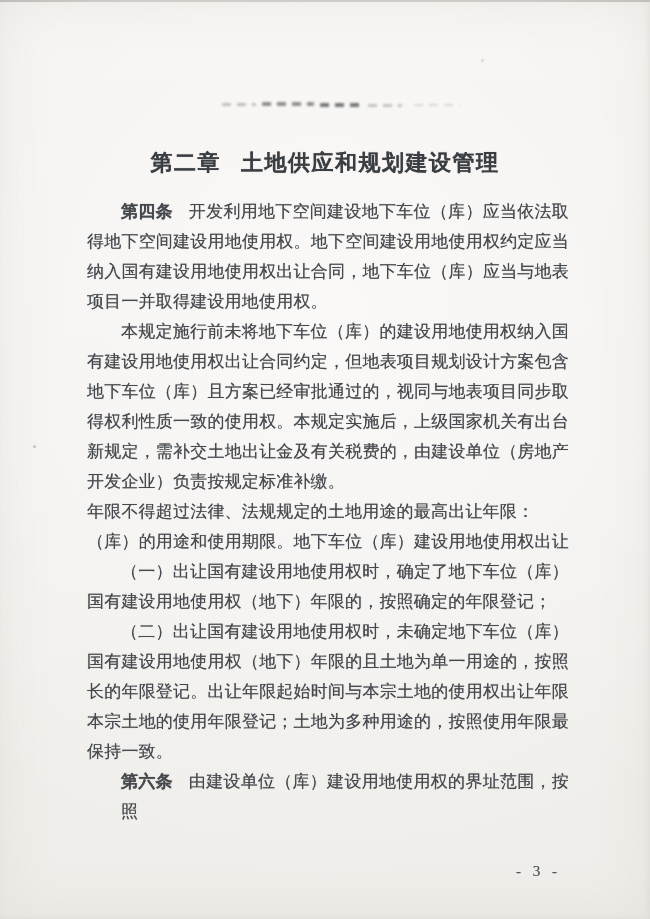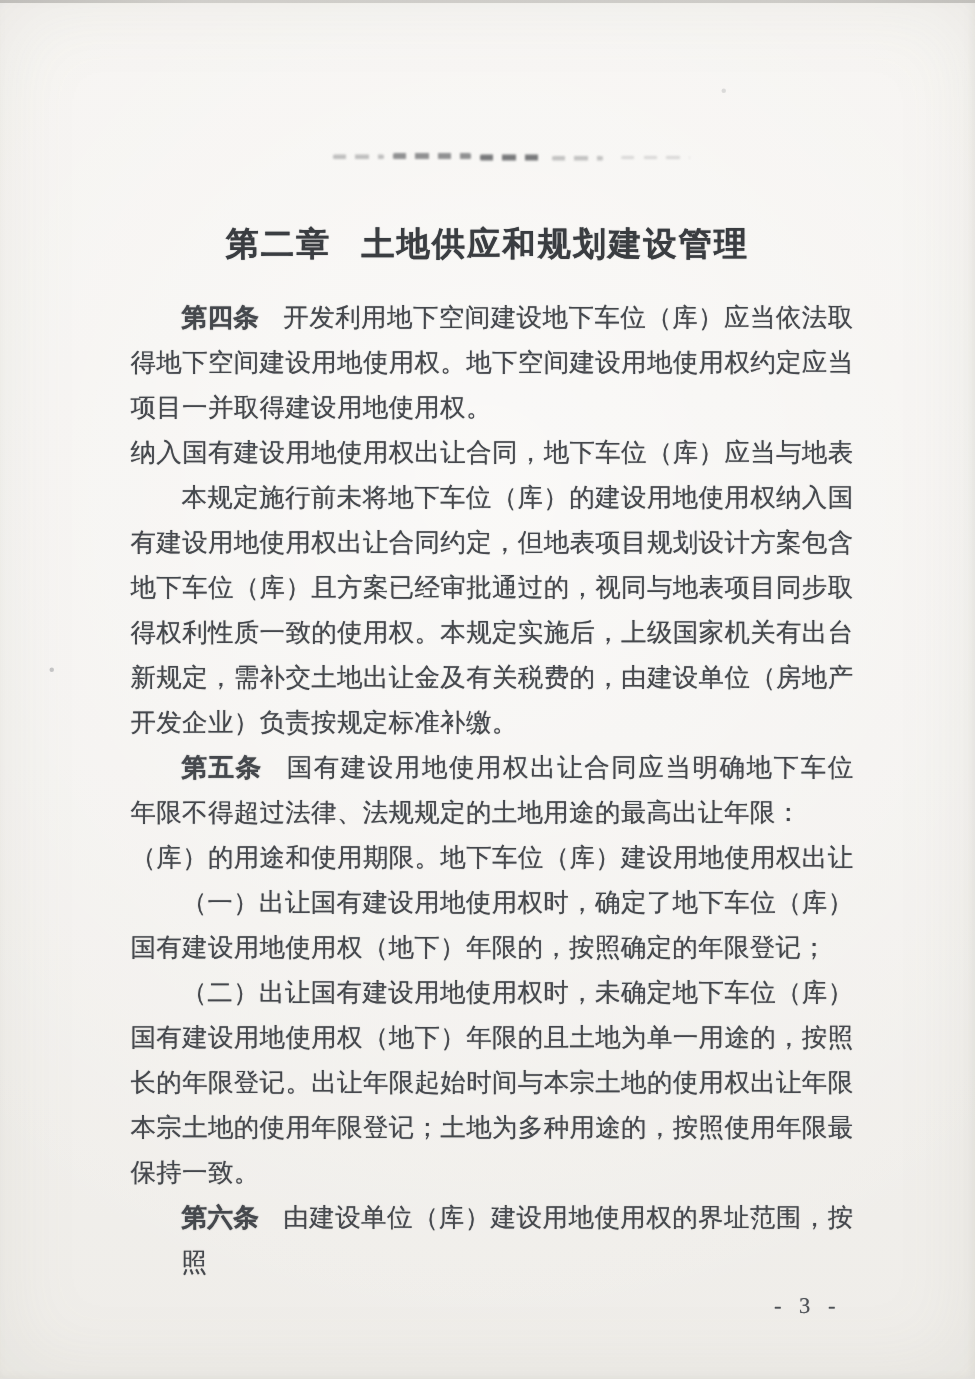--- a/index.html
+++ b/index.html
@@ -88,29 +88,28 @@
   <span class="speck" style="left:33px;top:445px;"></span>
   <span class="speck" style="left:481px;top:59px;opacity:.2;"></span>
 
   <h1 class="chapter">
     <span class="num">第二章</span><span>土地供应和规划建设管理</span>
   </h1>
 
   <div class="doc-body" id="doc-body">
       <div class="line indent j"><span class="lead">第四条</span><span>开发利用地下空间建设地下车位（库）应当依法取</span></div>
       <div class="line j"><span>得地下空间建设用地使用权。地下空间建设用地使用权约定应当</span></div>
+      <div class="line j"><span>纳入国有建设用地使用权出让合同，地下车位（库）应当与地表</span></div>
       <div class="line"><span>项目一并取得建设用地使用权。</span></div>
-      <div class="line j"><span>纳入国有建设用地使用权出让合同，地下车位（库）应当与地表</span></div>
       <div class="line indent j"><span>本规定施行前未将地下车位（库）的建设用地使用权纳入国</span></div>
       <div class="line j"><span>有建设用地使用权出让合同约定，但地表项目规划设计方案包含</span></div>
       <div class="line j"><span>地下车位（库）且方案已经审批通过的，视同与地表项目同步取</span></div>
       <div class="line j"><span>得权利性质一致的使用权。本规定实施后，上级国家机关有出台</span></div>
       <div class="line j"><span>新规定，需补交土地出让金及有关税费的，由建设单位（房地产</span></div>
       <div class="line"><span>开发企业）负责按规定标准补缴。</span></div>
-      <div class="line indent j"><span class="lead">第五条</span><span>国有建设用地使用权出让合同应当明确地下车位</span></div>
       <div class="line"><span>年限不得超过法律、法规规定的土地用途的最高出让年限：</span></div>
       <div class="line j"><span>（库）的用途和使用期限。地下车位（库）建设用地使用权出让</span></div>
       <div class="line indent j"><span>（一）出让国有建设用地使用权时，确定了地下车位（库）</span></div>
       <div class="line"><span>国有建设用地使用权（地下）年限的，按照确定的年限登记；</span></div>
       <div class="line indent j"><span>（二）出让国有建设用地使用权时，未确定地下车位（库）</span></div>
       <div class="line j"><span>国有建设用地使用权（地下）年限的且土地为单一用途的，按照</span></div>
       <div class="line j"><span>长的年限登记。出让年限起始时间与本宗土地的使用权出让年限</span></div>
       <div class="line j"><span>本宗土地的使用年限登记；土地为多种用途的，按照使用年限最</span></div>
       <div class="line"><span>保持一致。</span></div>
       <div class="line indent j"><span class="lead">第六条</span><span>由建设单位（库）建设用地使用权的界址范围，按照</span></div>

